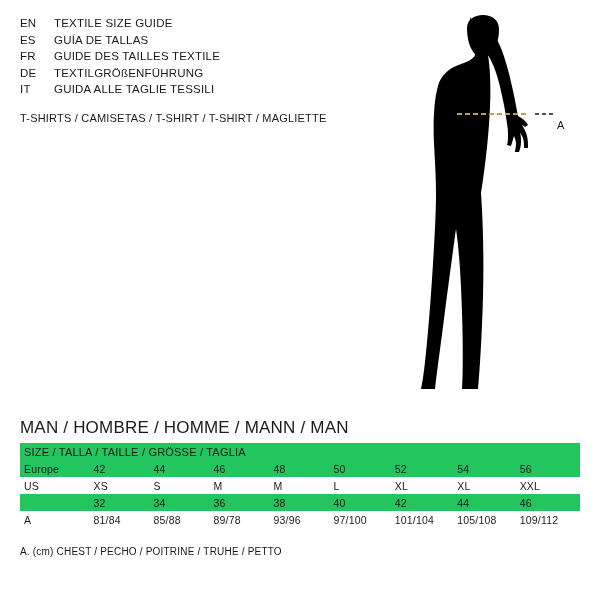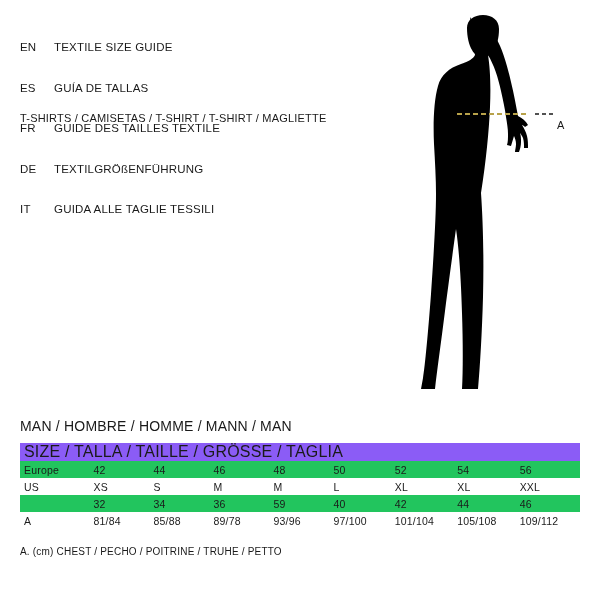--- a/index.html
+++ b/index.html
@@ -27,21 +27,20 @@
     left: 20px;
     top: 17px;
     width: 370px;
   }
   .lang-row {
     display: flex;
     align-items: baseline;
     height: 16.5px;
     font-size: 11.5px;
     letter-spacing: 0.2px;
-    margin-top: 24px;
   }
   .lang-code {
     width: 34px;
     flex: 0 0 34px;
     color: #1a1a1a;
   }
   .lang-text {
     color: #1a1a1a;
   }
 
@@ -77,42 +76,42 @@
     font-size: 11px;
     color: #1a1a1a;
     letter-spacing: 0.3px;
   }
 
   
   .table-title {
     position: absolute;
     left: 20px;
     top: 418px;
-    font-size: 14px;
+    font-size: 17px;
     letter-spacing: 0.2px;
     color: #1a1a1a;
   }
   table.size-table {
     position: absolute;
     left: 20px;
     top: 443px;
     width: 560px;
     border-collapse: collapse;
     font-size: 10.5px;
     color: #1a1a1a;
   }
   table.size-table td {
     padding: 0;
     height: 17px;
     vertical-align: middle;
     letter-spacing: 0.2px;
   }
   .row-head td {
-    background: #8b5cf6;
-    font-size: 16px;
+    background: #22c55e;
+    font-size: 11px;
     letter-spacing: 0.2px;
   }
   .row-alt td {
     background: #22c55e;
   }
   .row-plain td {
     background: #ffffff;
   }
   .col-label {
     width: 80px;
@@ -256,21 +255,21 @@
         <td class="cell">XL</td>
         <td class="cell">XL</td>
         <td class="cell">XXL</td>
       </tr>
 
       <tr class="row-alt">
         <td class="col-label"></td>
         <td class="cell">32</td>
         <td class="cell">34</td>
         <td class="cell">36</td>
-        <td class="cell">59</td>
+        <td class="cell">38</td>
         <td class="cell">40</td>
         <td class="cell">42</td>
         <td class="cell">44</td>
         <td class="cell">46</td>
       </tr>
 
       <tr class="row-plain">
         <td class="col-label">A</td>
         <td class="cell">81/84</td>
         <td class="cell">85/88</td>

